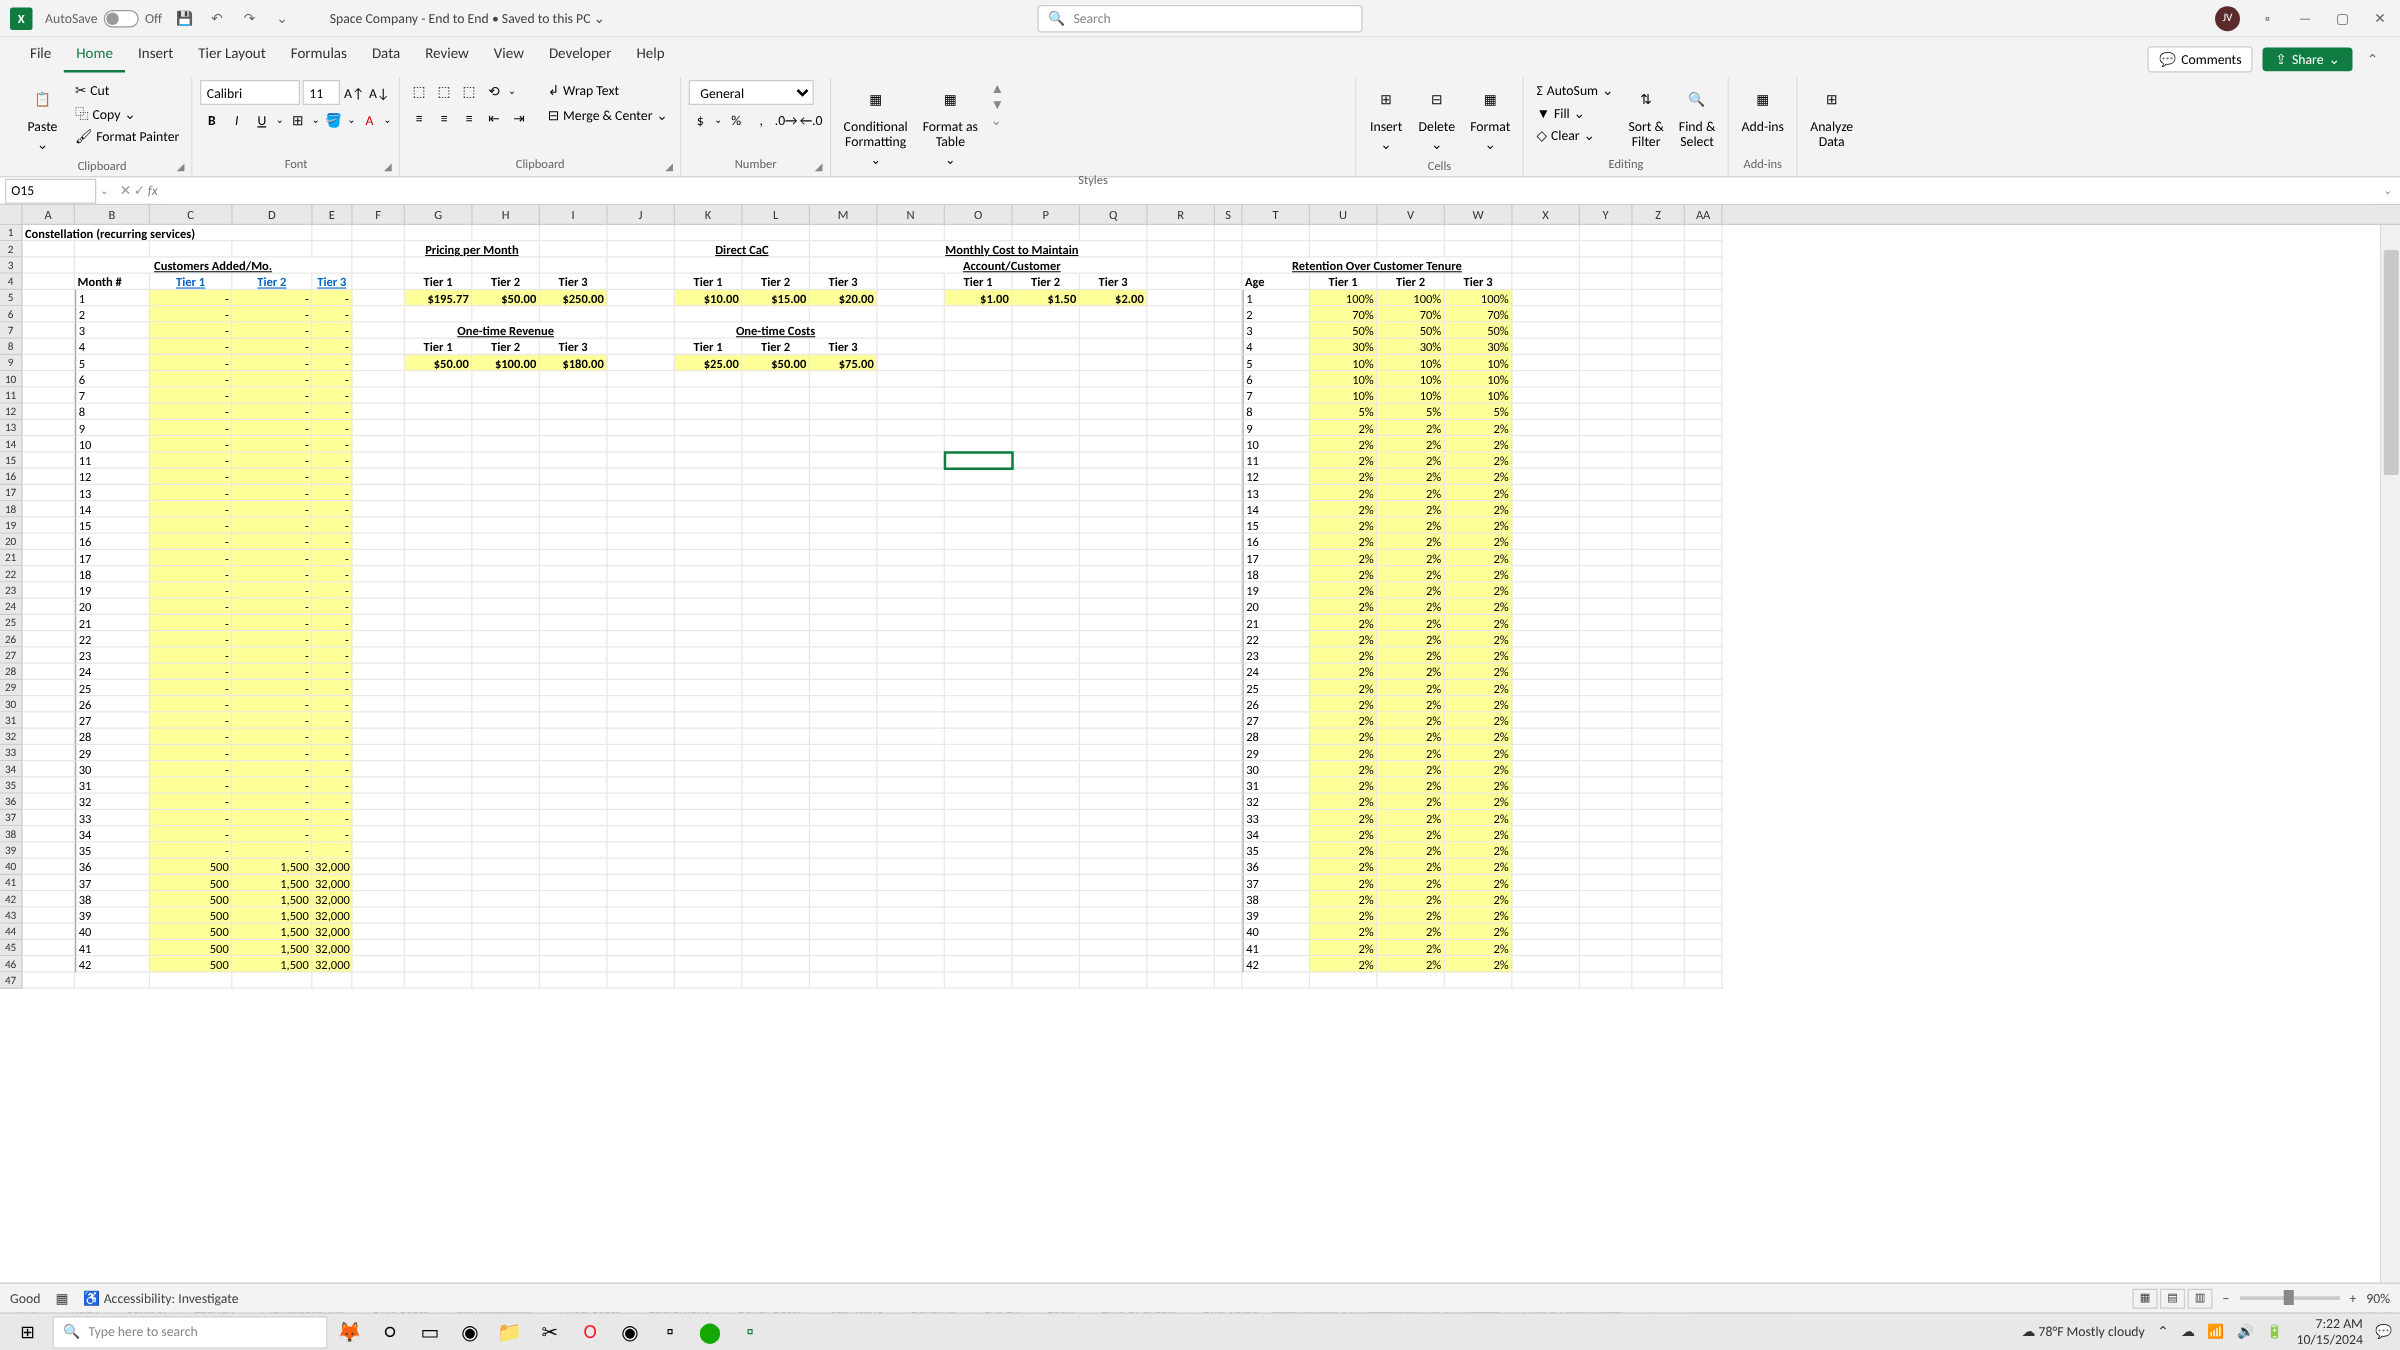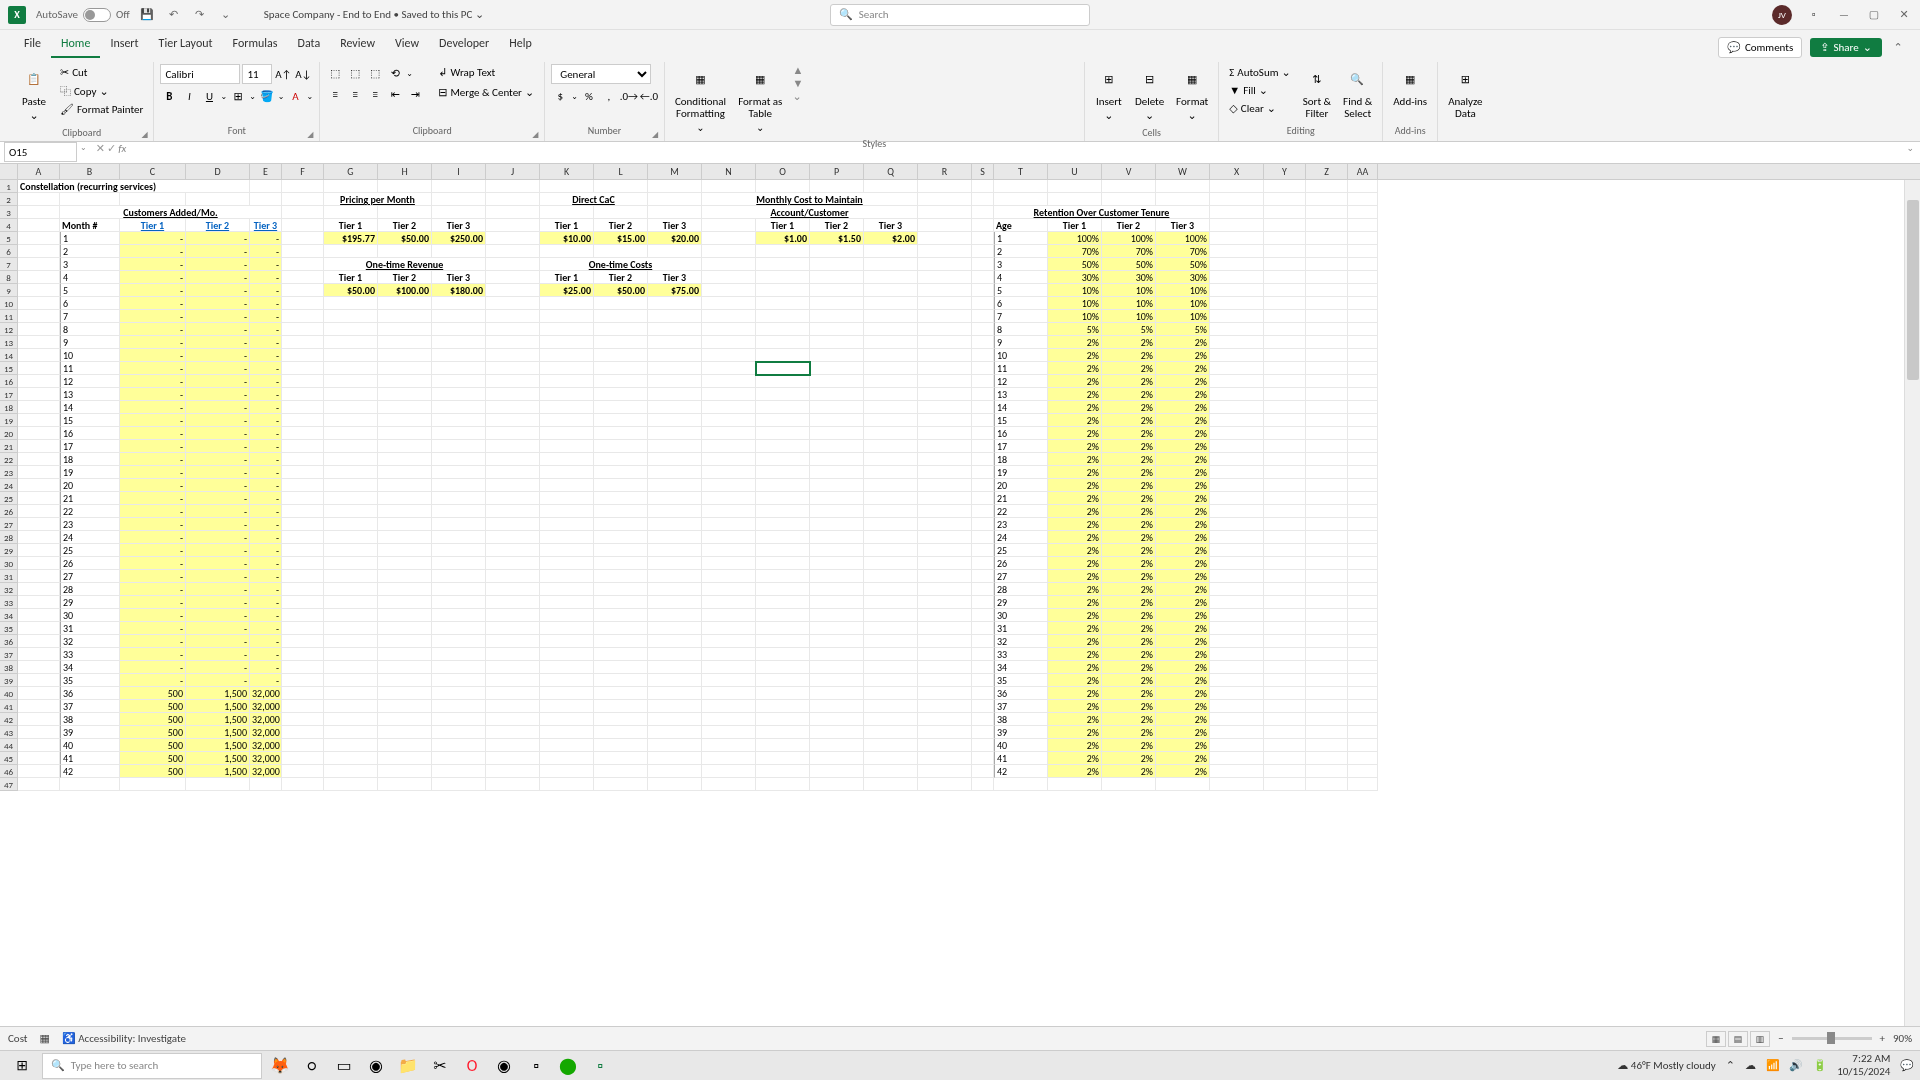--- a/index.html
+++ b/index.html
@@ -42,21 +42,21 @@
 .style-normal{background:#fff}
 .style-bad{background:#ffc7ce;color:#9c0006}
 .style-good{background:#c6efce;color:#006100}
 .style-neutral{background:#ffeb9c;color:#9c5700}
 .style-calc{background:#f2f2f2;color:#fa7d00;border:1px solid #7f7f7f}
 .style-check{background:#a5a5a5;color:#fff}
 .style-expl{font-style:italic;color:#7f7f7f}
 .style-hyp{color:#800080;text-decoration:underline}
 .collapse-caret{position:absolute;right:12px;bottom:2px;font-size:10px;color:#666;cursor:pointer}
 
-.formula-row{height:22px;background:#fff;border-bottom:1px solid #ccc;display:flex;align-items:flex-start}
+.formula-row{height:22px;background:#fff;border-bottom:1px solid #ccc;display:flex;align-items:center}
 .name-box{width:73px;height:20px;border:1px solid #ccc;padding:0 4px;font-size:11px;margin-left:4px;background:#fff}
 .fb-btns{display:flex;gap:2px;padding:0 6px;color:#999}
 .fx{font-style:italic;color:#888}
 .formula-input{flex:1;height:20px;border:none;padding:0 4px;font-size:11px}
 
 .grid-wrap{position:absolute;top:164px;left:0;right:0;bottom:42px;background:#fff;overflow:hidden}
 .colhdr-row{height:16px;display:flex;background:#e8e8e8;border-bottom:1px solid #ccc}
 .corner{width:18px;border-right:1px solid #ccc;background:#e8e8e8}
 .colhdr{border-right:1px solid #ccc;text-align:center;font-size:10px;color:#333;line-height:16px;cursor:pointer}
 .body{position:absolute;top:16px;left:0;right:0;bottom:0;overflow:hidden}
@@ -1789,21 +1789,21 @@
     <span>⋯</span>
     <span>+</span>
     <span>⋮</span>
   </div>
   <div class="sheet-scroll"></div>
   <span style="padding:0 4px;color:#888">◀</span>
   <span style="padding:0 4px;color:#888">▶</span>
 </div>
 
 <div class="status-bar" style="bottom:30px">
-  <span>Cost</span>
+  <span>Good</span>
   <span>▦</span>
   <span>♿ <span>Accessibility: Investigate</span></span>
   <div class="status-right">
     <div class="view-btns">
       <div class="view-btn">▦</div>
       <div class="view-btn">▤</div>
       <div class="view-btn">▥</div>
     </div>
     <span>−</span>
     <div class="zoom-slider"></div>
@@ -1820,21 +1820,21 @@
   <div class="tb-ico">▭</div>
   <div class="tb-ico">◉</div>
   <div class="tb-ico">📁</div>
   <div class="tb-ico">✂</div>
   <div class="tb-ico" style="color:#ff1b2d">O</div>
   <div class="tb-ico">◉</div>
   <div class="tb-ico">▫</div>
   <div class="tb-ico" style="color:#14a800">⬤</div>
   <div class="tb-ico" style="color:#107c41">▫</div>
   <div class="tb-right">
-    <span>☁ <span>46°F  Mostly cloudy</span></span>
+    <span>☁ <span>78°F  Mostly cloudy</span></span>
     <span>⌃</span>
     <span>☁</span>
     <span>📶</span>
     <span>🔊</span>
     <span>🔋</span>
     <div class="clock">
       <div>7:22 AM</div>
         <div>10/15/2024</div>
     </div>
     <span>💬</span>

